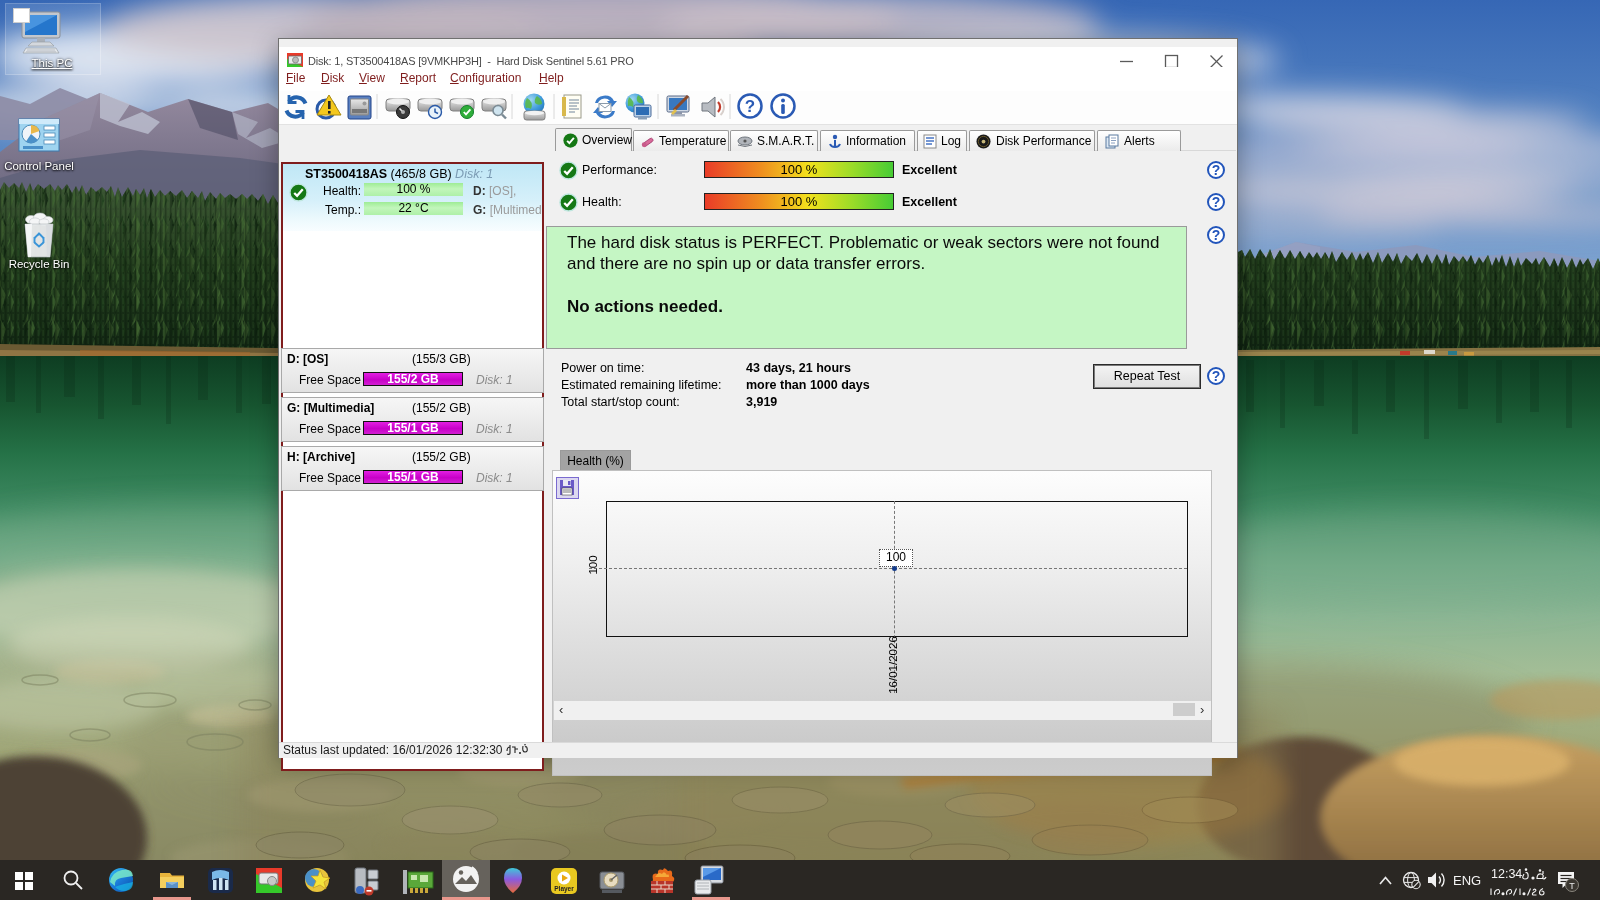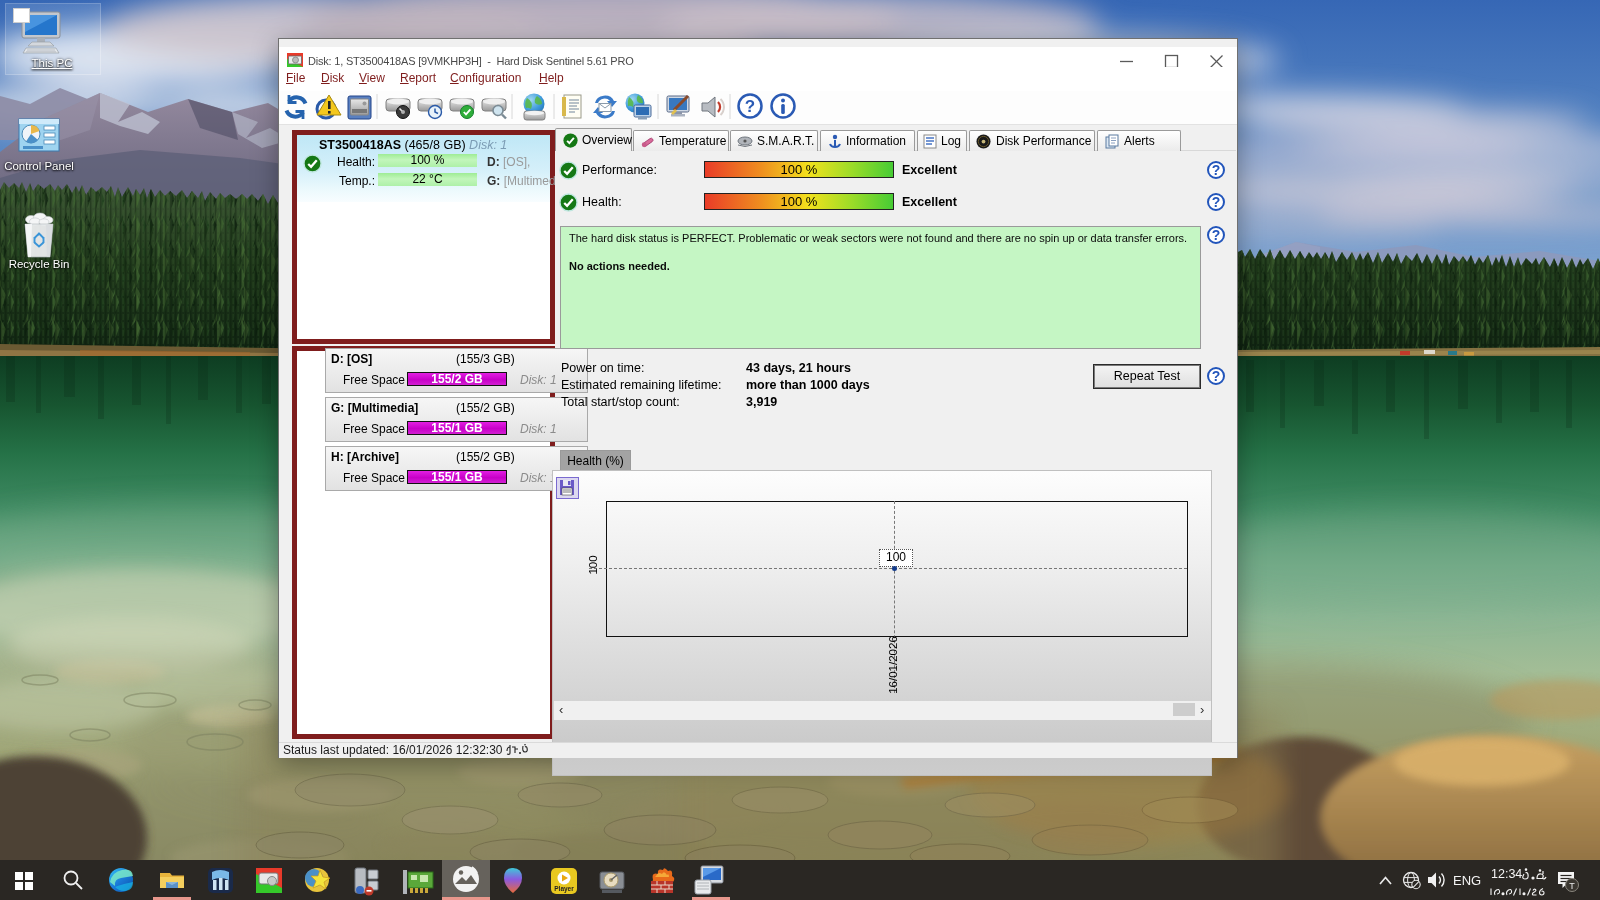--- a/index.html
+++ b/index.html
@@ -9,44 +9,44 @@
   #win{position:absolute;left:278px;top:38px;width:960px;height:720px;
     background:#f0f0f0;border:1px solid #707070;box-sizing:border-box;
     box-shadow:0 6px 24px rgba(0,0,0,.35);font-size:12px;color:#000;}
   #titlebar{position:absolute;left:0;top:0;width:100%;height:28px;background:#fff;margin-top:8px;}
   #title-text{position:absolute;left:29px;top:8px;font-size:11px;letter-spacing:-0.2px;color:#4a4a4a;white-space:nowrap;}
   #menubar{position:absolute;left:0;top:28px;width:100%;height:24px;background:#fff;font-size:12px;color:#7f1d1d;}
   .mi{position:absolute;top:4px;}
   .mi u{text-decoration:underline;}
   #toolbar{position:absolute;left:0;top:52px;width:100%;height:33px;background:#fdfdfd;border-bottom:1px solid #e2e2e2;}
   
-  .lbox{position:absolute;left:13px;width:263px;background:#fff;border:5px solid #7f1d1d;box-sizing:border-box;}
+  .lbox{position:absolute;left:2px;width:263px;background:#fff;border:2px solid #7f1d1d;box-sizing:border-box;margin-top:32px;}
   #diskitem{position:absolute;left:0;top:0;width:100%;height:67px;
     background:linear-gradient(#bfe7f6,#d6f0fa 55%,#eefafd 85%,#f8fdff);}
   .gbar{position:absolute;height:13px;background:linear-gradient(#9eec95,#c2f6bb 45%,#aef0a8);text-align:center;font-size:12px;line-height:13px;color:#000;}
   .part{position:absolute;left:2px;width:263px;height:45px;box-sizing:border-box;border:1px solid #a9a9a9;
-    background:linear-gradient(#f6f6f6,#e2e2e2);margin-left:44px;}
+    background:linear-gradient(#f6f6f6,#e2e2e2);}
   .pmag{position:absolute;height:14px;background:linear-gradient(#e21fe2,#c800c8 55%,#d21fd2);border:1px solid #111;
     color:#fff;font-weight:bold;text-align:center;font-size:12px;line-height:13px;box-sizing:border-box;}
   .ital{color:#8b8b8b;font-style:italic;}
   
   .tab{position:absolute;top:91px;height:21px;background:linear-gradient(#ffffff,#ebebeb);border:1px solid #9a9a9a;border-bottom:none;
     box-sizing:border-box;font-size:12px;border-radius:2px 2px 0 0;}
   .tab.sel{top:89px;height:23px;background:#f0f0f0;z-index:3;}
   .tablabel{position:absolute;top:3px;white-space:nowrap;}
   
   .qmark{position:absolute;width:18px;height:18px;border-radius:50%;border:2px solid #2255bb;color:#2255bb;
      font-weight:bold;text-align:center;line-height:15px;font-size:14px;box-sizing:border-box;background:#fff;}
   .ckc{position:absolute;width:19px;height:19px;}
   .grad100{position:absolute;height:17px;border:1px solid #222;box-sizing:border-box;
     background:linear-gradient(90deg,#e93c28,#ef8f1f 30%,#f3e11c 55%,#9cdc28 78%,#47cc35);
     text-align:center;font-size:13px;line-height:15px;}
   .b{font-weight:bold;}
-  #greenbox{position:absolute;left:281px;top:187px;width:641px;height:123px;background:#c5f6c4;border:1px solid #9a9a9a;
-    box-sizing:border-box;font-size:11px;color:#0a0a0a;padding:5px 8px;line-height:1.26;}
+  #greenbox{position:absolute;left:267px;top:187px;width:641px;height:123px;background:#c5f6c4;border:1px solid #9a9a9a;
+    box-sizing:border-box;font-size:17px;color:#0a0a0a;padding:5px 20px;line-height:1.26;}
   #cmt{position:absolute;left:281px;top:378px;width:642px;height:22px;border:1px solid #8a8a8a;background:#fff;box-sizing:border-box;
      color:#9a9a9a;font-size:12.5px;line-height:20px;padding-left:6px;}
   #repeat{position:absolute;left:814px;top:325px;width:108px;height:25px;background:linear-gradient(#f4f4f4,#dfdfdf);
     border:1px solid #2b2b2b;box-shadow:0 0 0 1px #7a7a7a inset;box-sizing:border-box;text-align:center;line-height:23px;font-size:12.5px;}
   #htab{position:absolute;left:281px;top:411px;width:71px;height:21px;background:#a3a3a3;border:1px solid #9a9a9a;border-bottom:none;
     box-sizing:border-box;text-align:center;font-size:12px;line-height:20px;}
   #chartpanel{position:absolute;left:273px;top:431px;width:660px;height:306px;border:1px solid #c0c0c0;
     background:linear-gradient(#fdfdfd,#efefef 30%,#c9c9c9 92%,#cccccc);box-sizing:border-box;}
   #chartrect{position:absolute;left:53px;top:30px;width:580px;height:134px;border:1px solid #111;}
   .dashv{position:absolute;border-left:1px dashed #777;width:0;}

